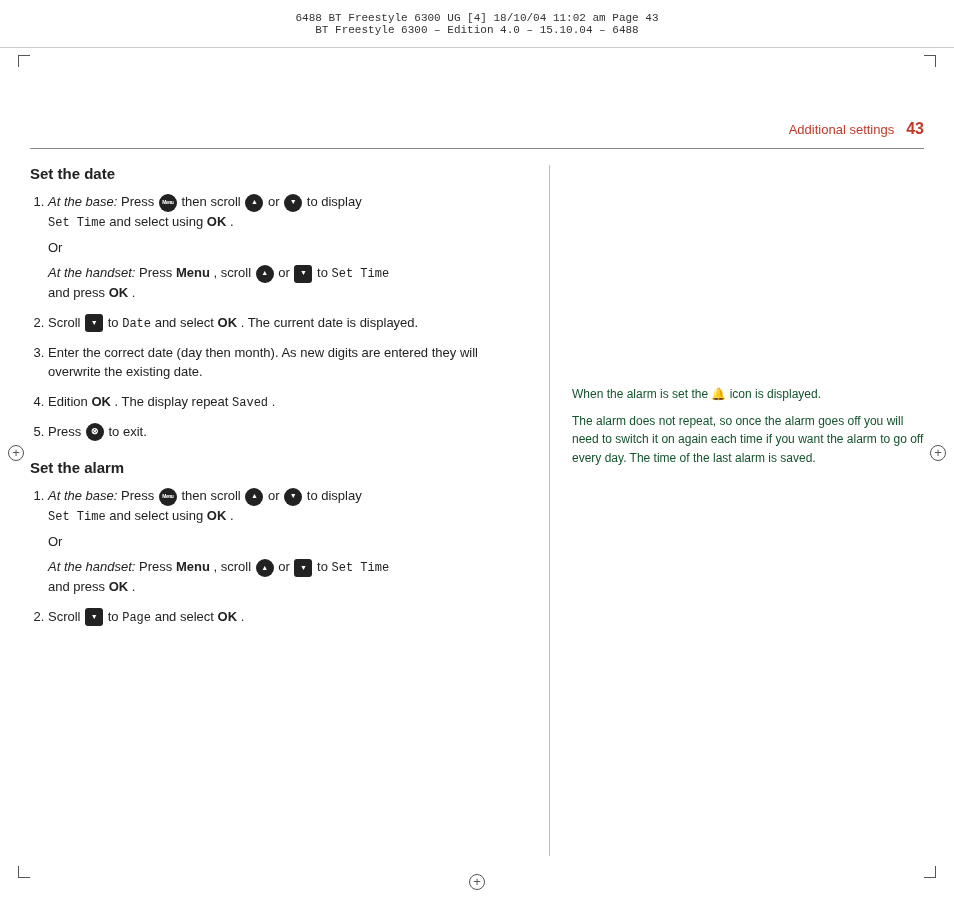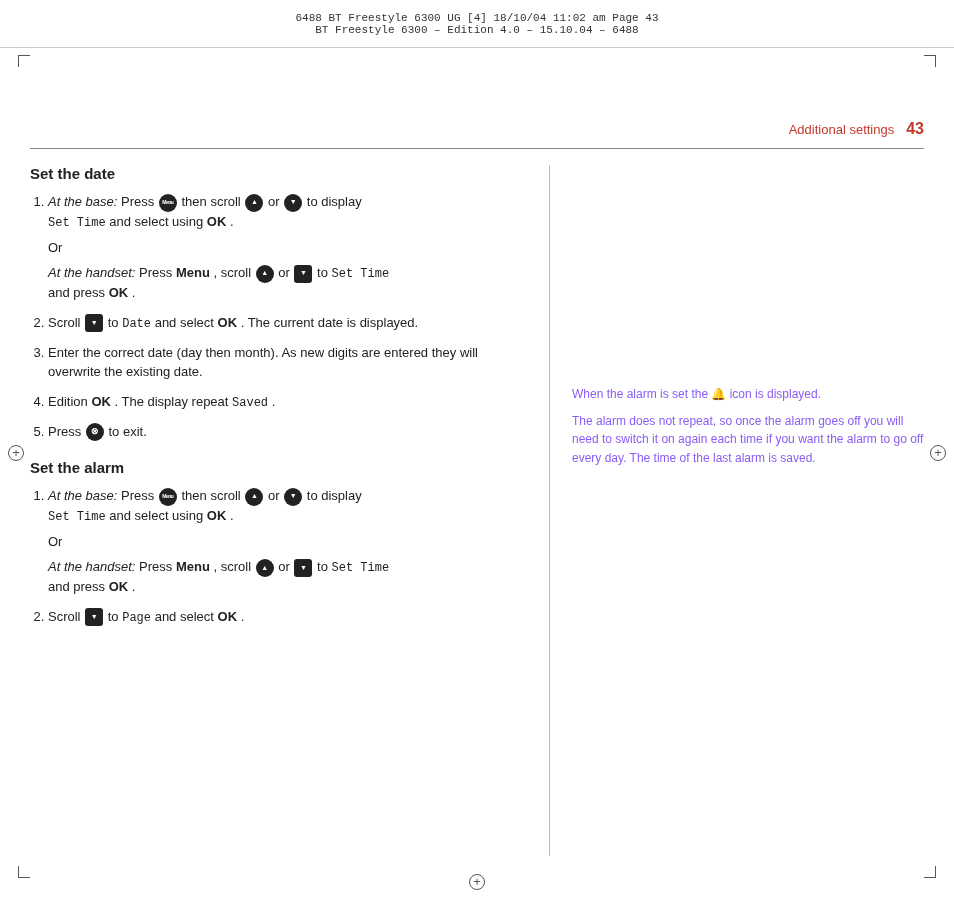--- a/index.html
+++ b/index.html
@@ -172,21 +172,21 @@
 
     
     .sidebar-note-title {
       color: #c0392b;
       font-size: 12.5px;
       font-weight: bold;
       margin-bottom: 6px;
     }
     .sidebar-note-text {
       font-size: 12px;
-      color: #8b5cf6;
+      color: #14532d;
       line-height: 1.55;
       margin-bottom: 8px;
     }
 
     
     .bottom-center-mark {
       position: absolute;
       bottom: 16px;
       left: 50%;
       transform: translateX(-50%);

